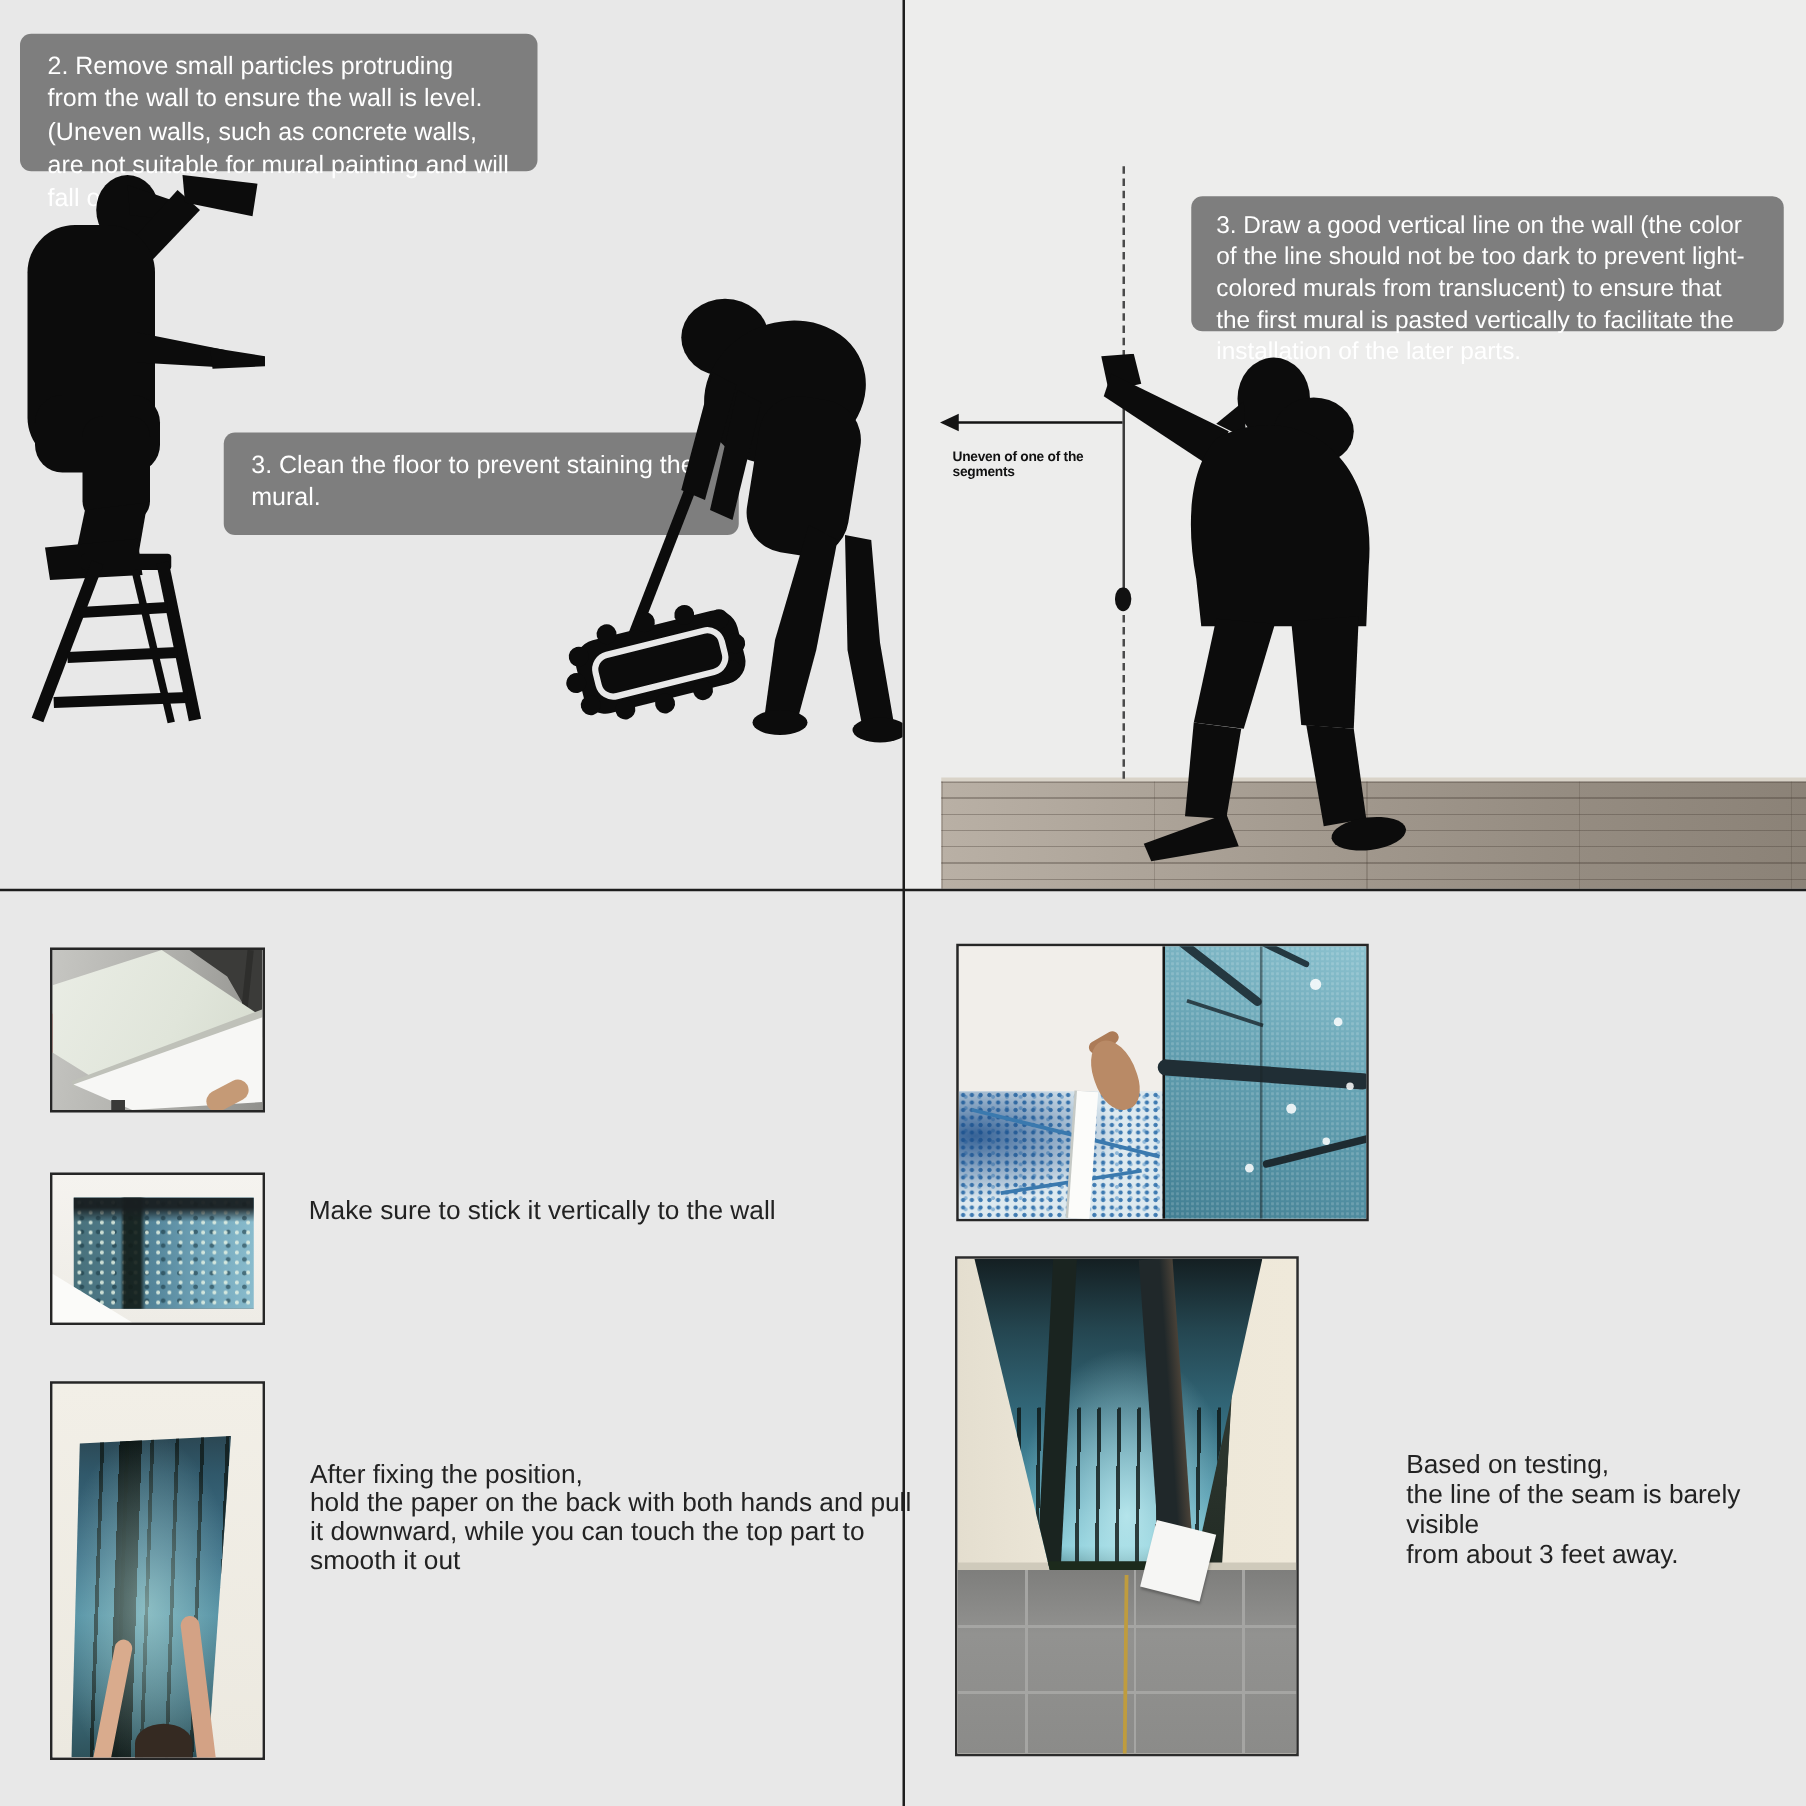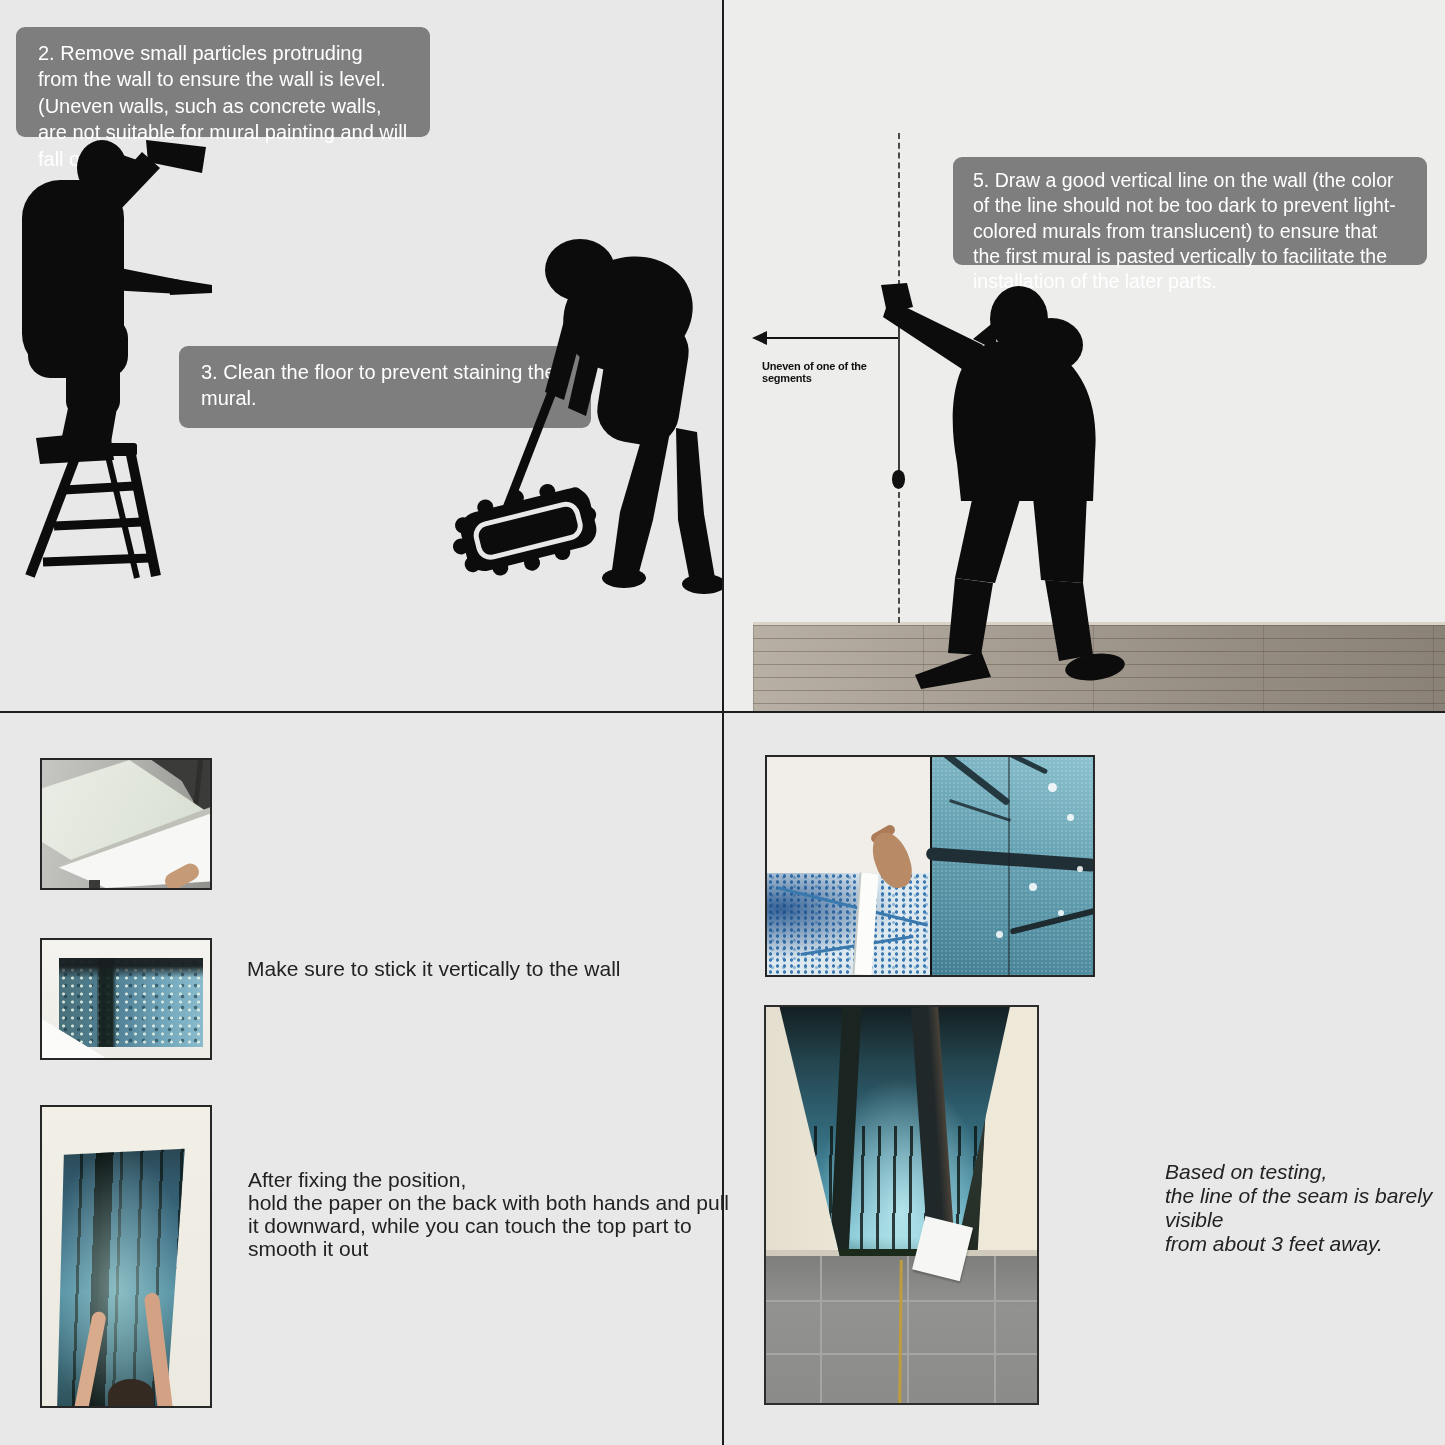--- a/index.html
+++ b/index.html
@@ -214,21 +214,21 @@
         <circle class="sil" cx="138" cy="300" r="8"></circle>
       <circle class="sil" cx="130" cy="278" r="8"></circle>
         <circle class="sil" cx="104" cy="268" r="8"></circle>
       <circle class="sil" cx="72" cy="266" r="8"></circle>
         <circle class="sil" cx="40" cy="268" r="8"></circle>
       <rect x="24" y="284" width="104" height="34" rx="12" fill="none" stroke="#e8e8e8" stroke-width="5"></rect>
     </g>
   </svg>
 
   <div class="abs ibox ibox4">
-    <span>5. Draw a good vertical line on the wall (the color of the line should not be too dark to prevent light-colored murals from translucent) to ensure that the first mural is pasted vertically to facilitate the installation of the later parts.</span>
+    <span>3. Draw a good vertical line on the wall (the color of the line should not be too dark to prevent light-colored murals from translucent) to ensure that the first mural is pasted vertically to facilitate the installation of the later parts.</span>
   </div>
 
   <div class="abs wood-floor"></div>
 
   <div class="abs plumb-dash-upper"></div>
   <div class="abs plumb-solid"></div>
   <div class="abs plumb-bob"></div>
   <div class="abs plumb-dash-lower"></div>
 
   <div class="abs width-arrow-line"></div>
@@ -315,19 +315,19 @@
     <div class="abs pt-mural">
       <div class="abs pt-thintrunks"></div>
       <div class="abs pt-t1"></div>
       <div class="abs pt-t2"></div>
       <div class="abs pt-ground"></div>
     </div>
     <div class="abs pt-floor"></div>
     <div class="abs pt-paper"></div>
     <div class="abs pt-tape"></div>
   </div>
-  <div class="abs caption preline" style="left:1165px;top:1160px;line-height:1.15;font-style:italic;">Based on testing,
+  <div class="abs caption preline" style="left:1125px;top:1160px;line-height:1.15;">Based on testing,
 the line of the seam is barely visible
 from about 3 feet away.</div>
 
   <div class="abs v-divider"></div>
   <div class="abs h-divider"></div>
 </div>
 
 </body></html>

